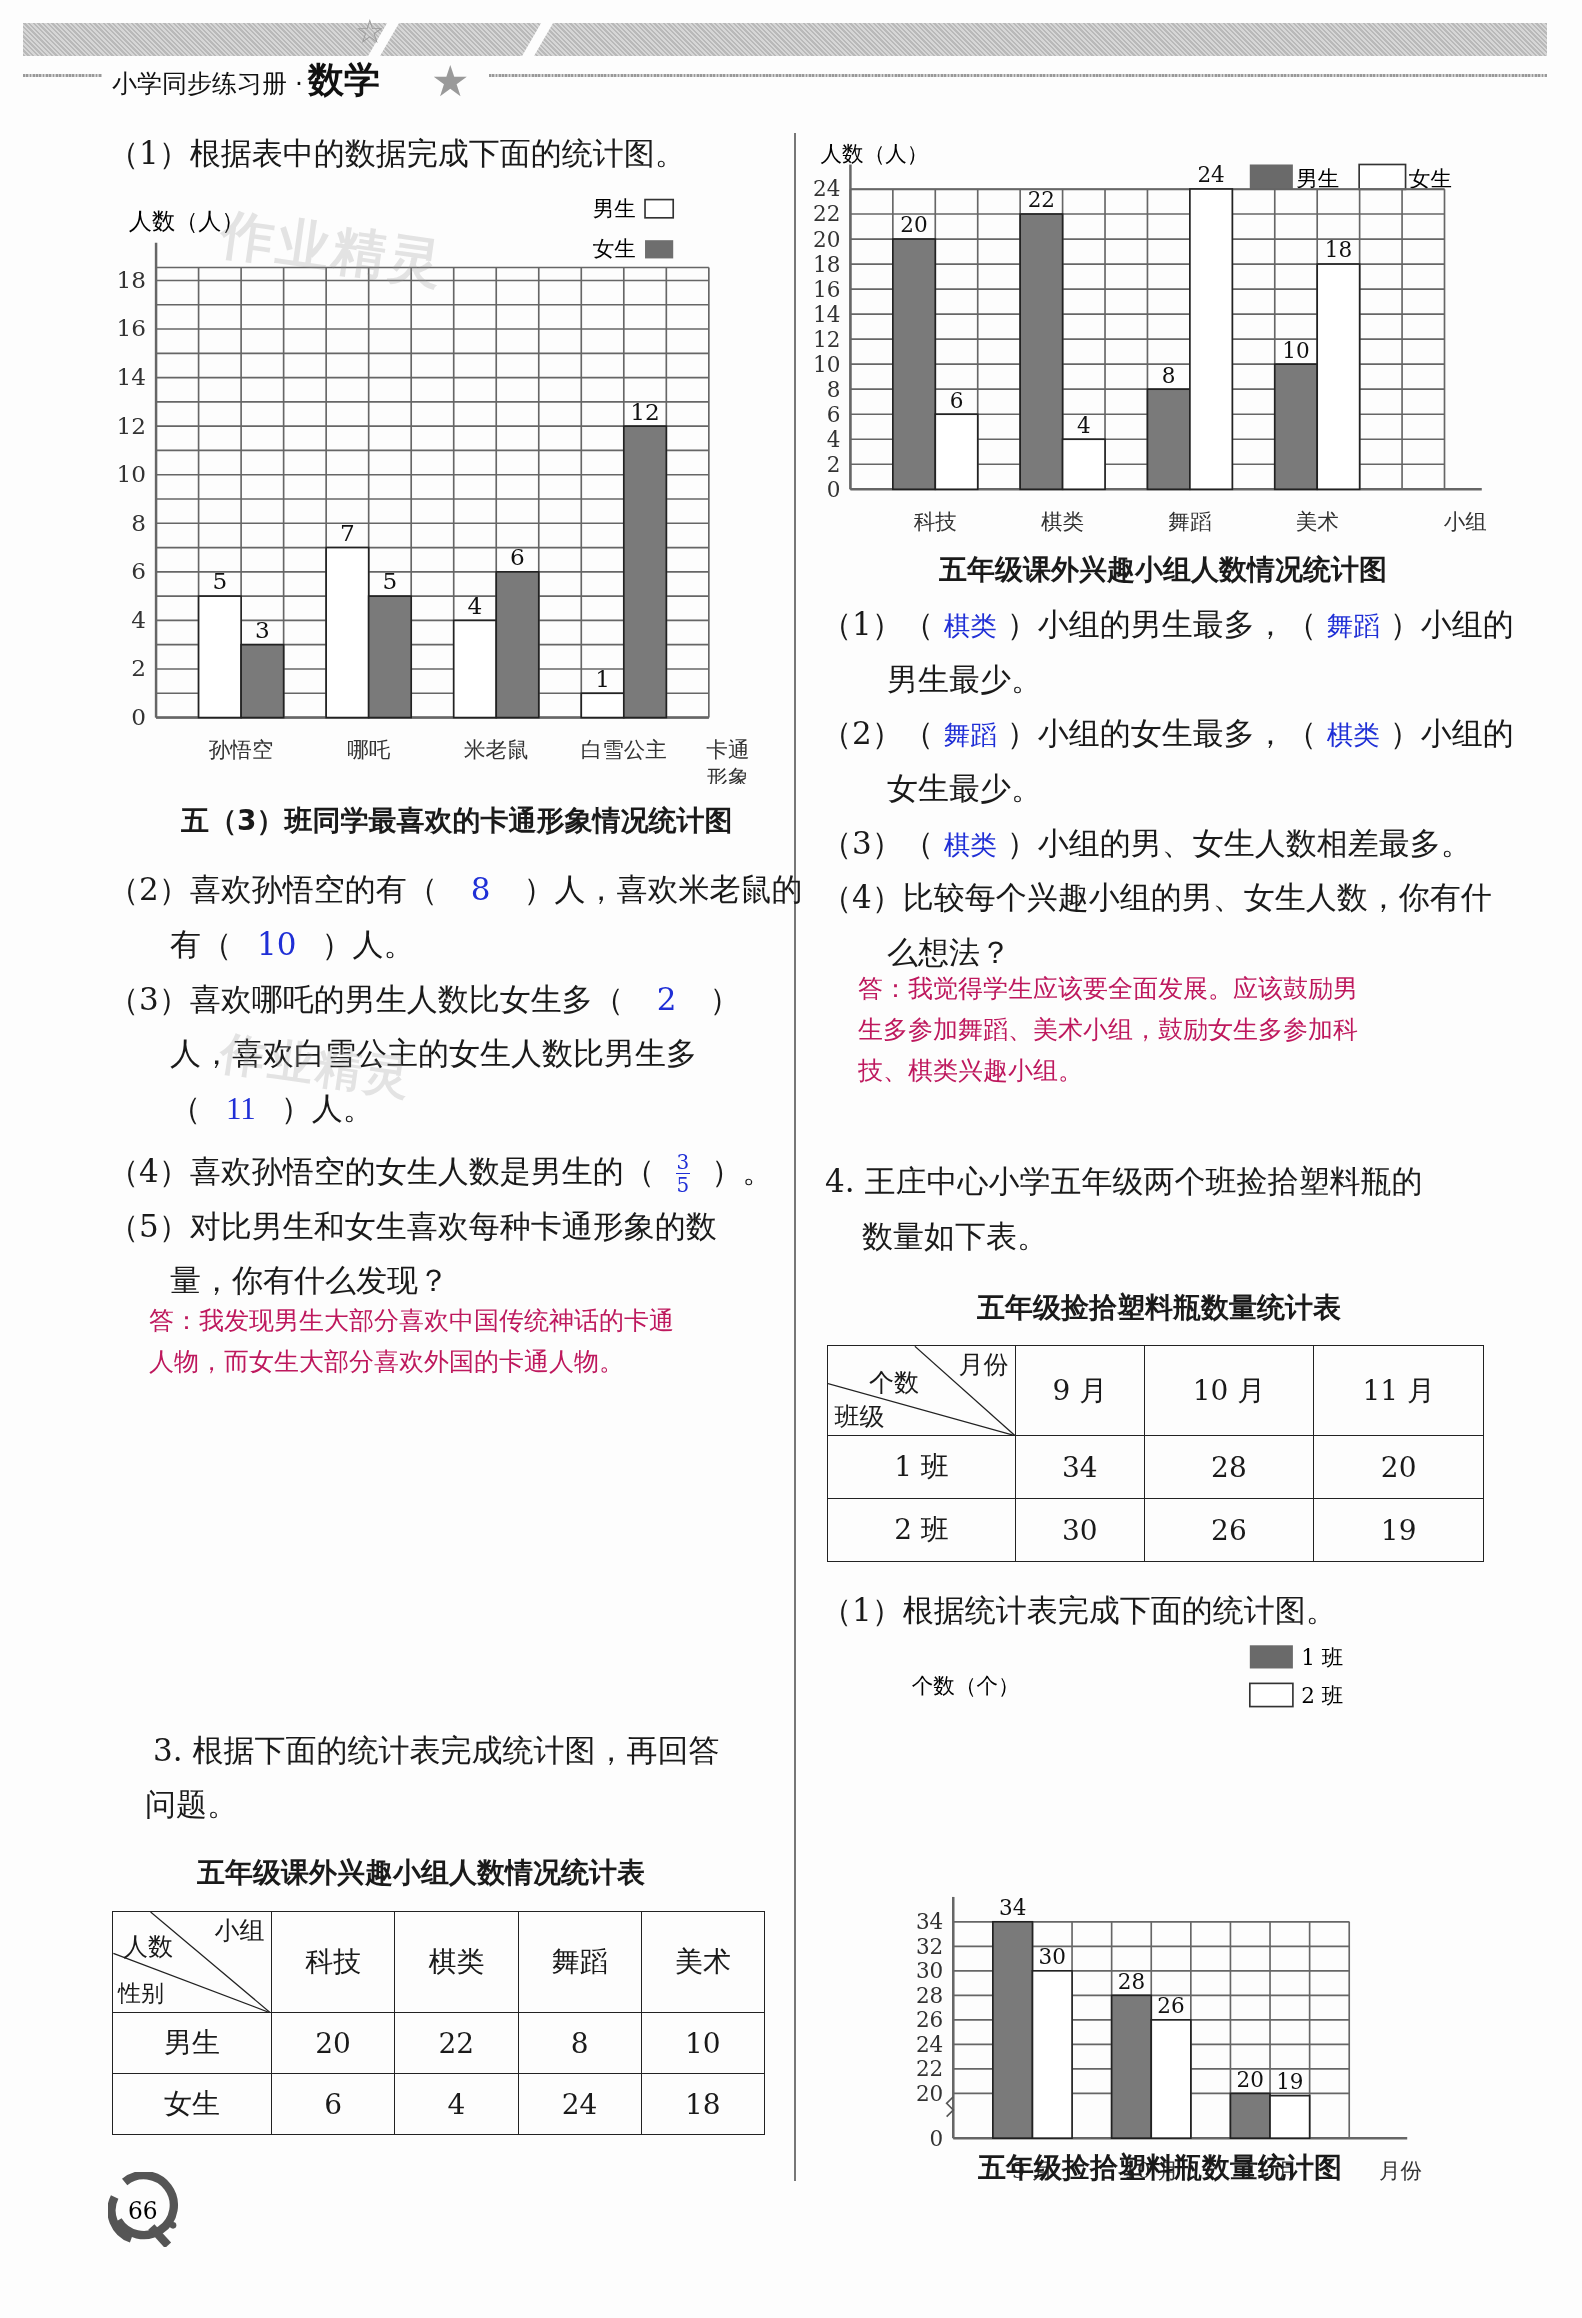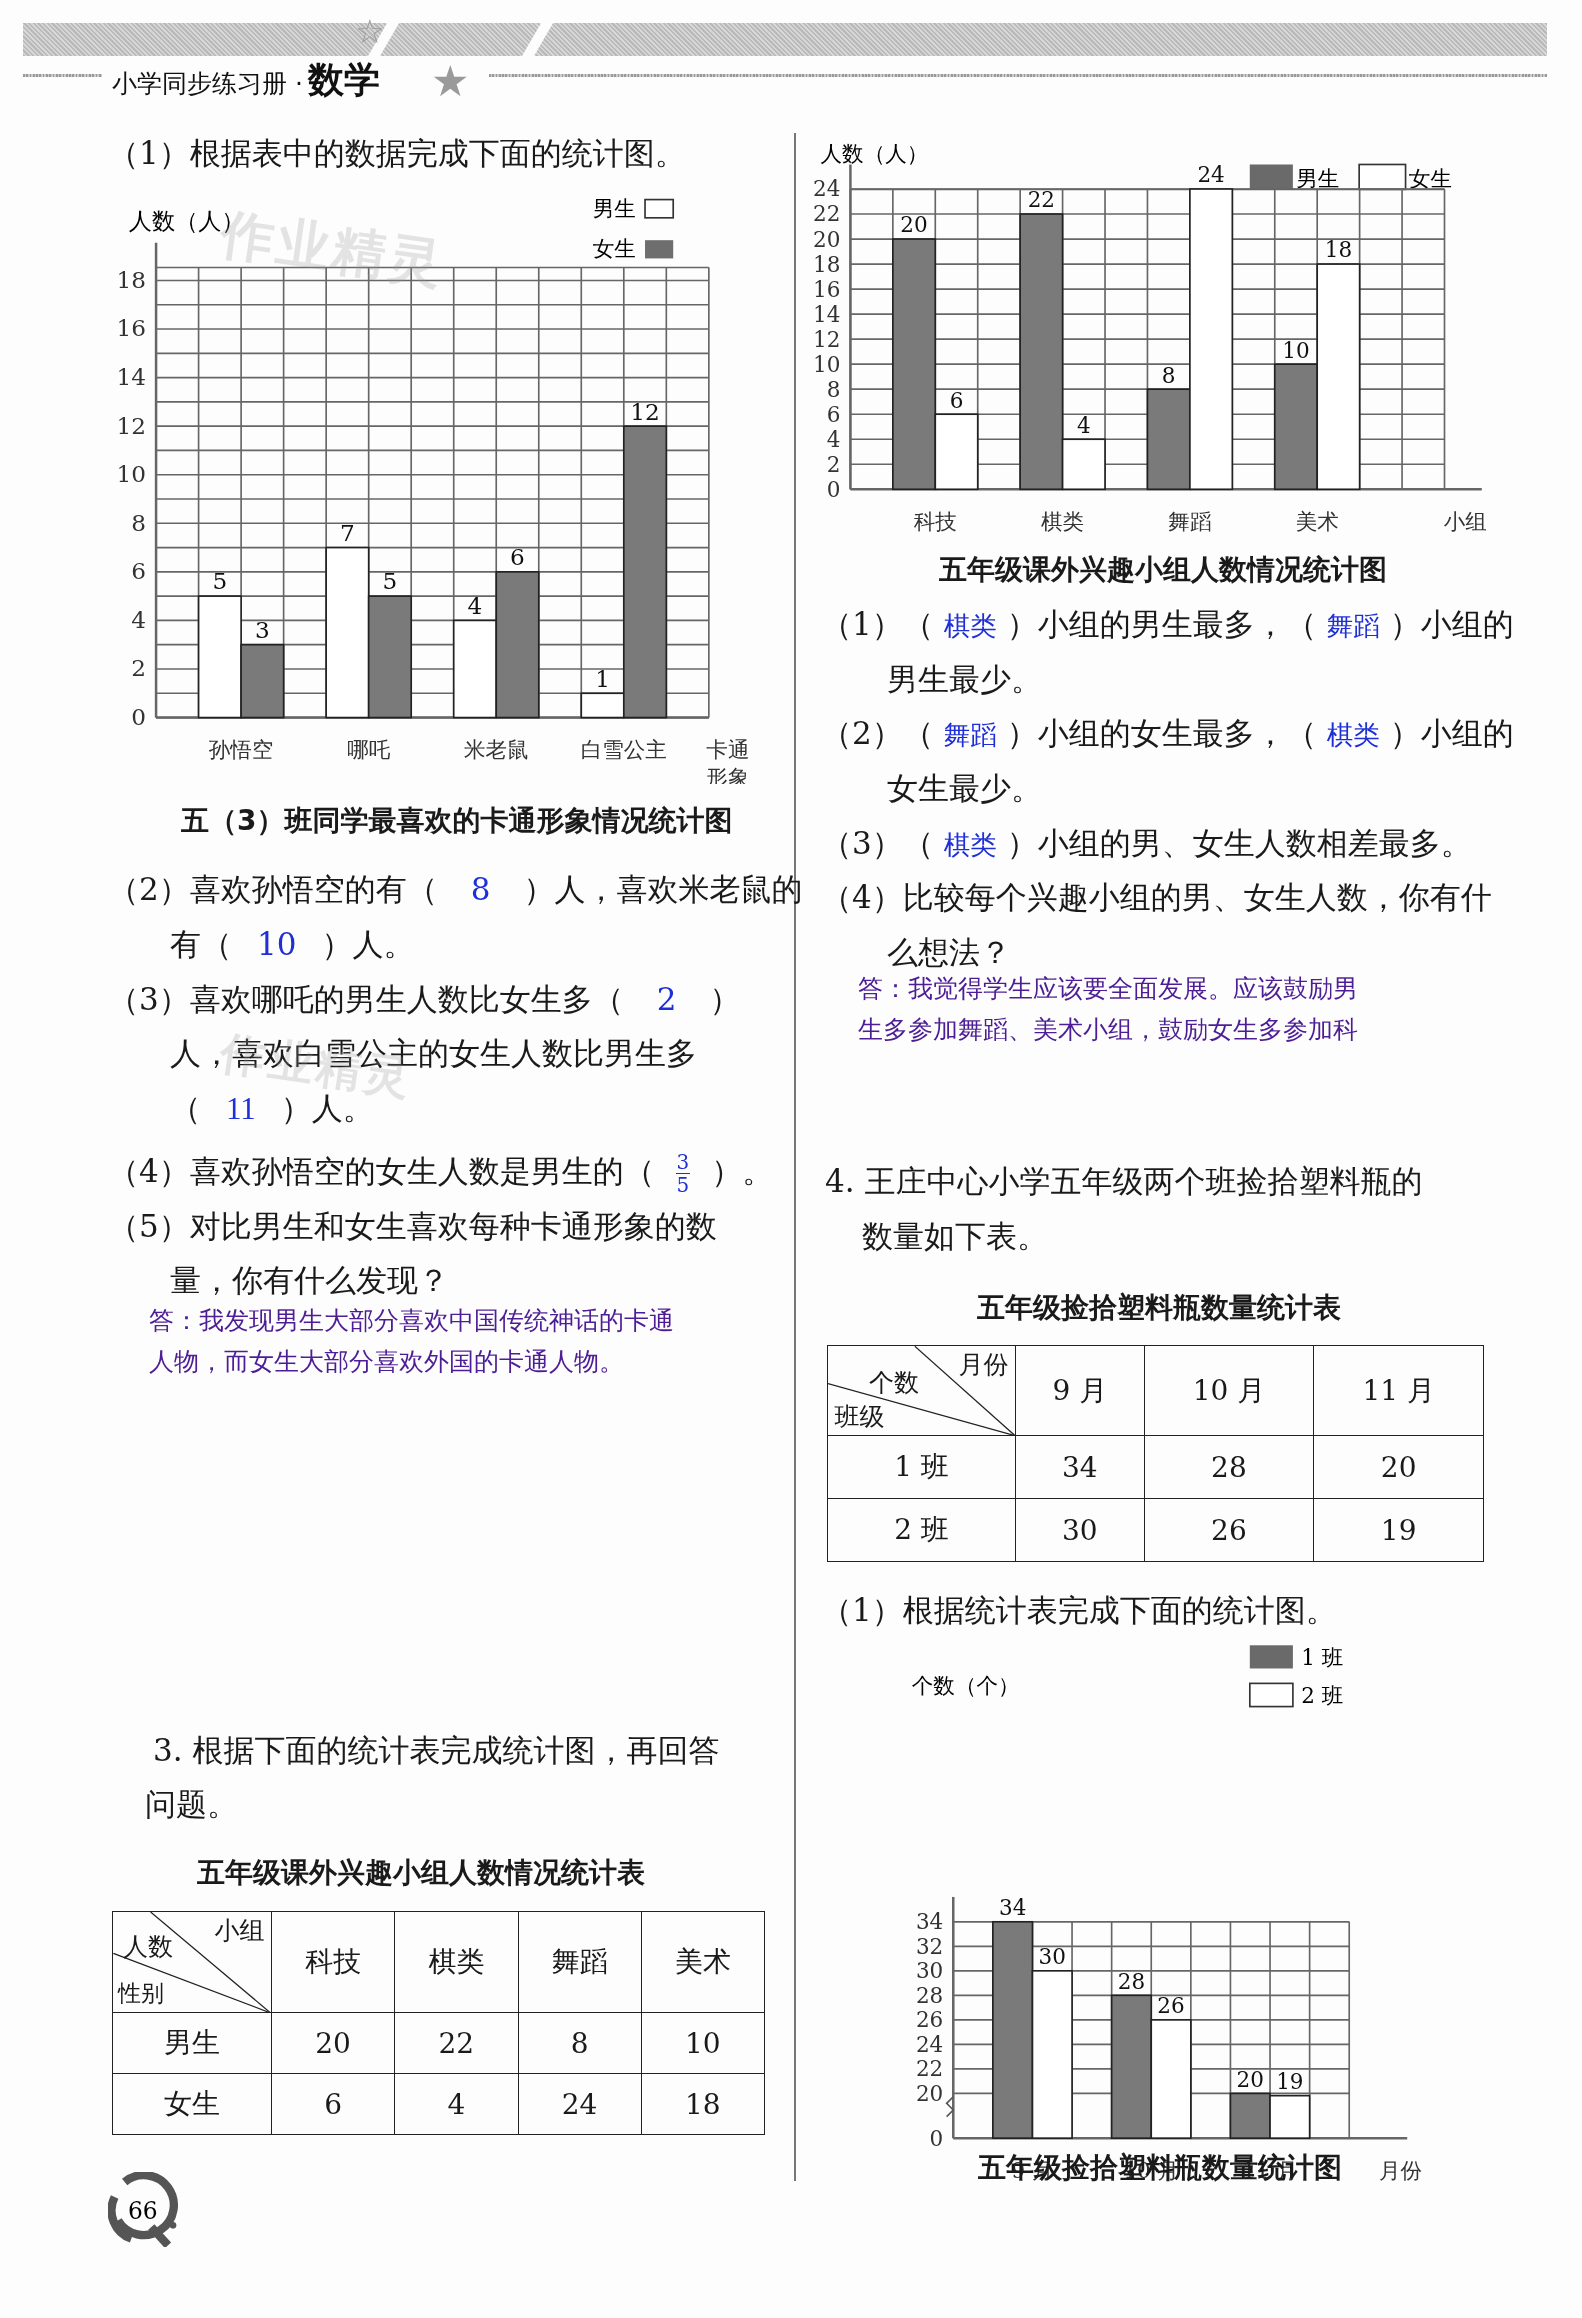--- a/index.html
+++ b/index.html
@@ -9,21 +9,21 @@
   .band{left:23px;top:23px;width:1524px;height:33px;
         background:repeating-linear-gradient(45deg,#b9b9b9 0 1.7px,#d6d6d6 1.7px 3.3px);}
   .band-cut{left:531px;top:23px;width:11.6px;height:35px;background:#fdfdfd;transform:skewX(-30deg);}
   .hdr-line{top:74px;height:3.3px;background:repeating-linear-gradient(90deg,#999 0 1.7px,#ccc 1.7px 3.3px);}
   .hdr-title{left:112px;top:56px;font-family:"DejaVu Sans","Liberation Sans",sans-serif;font-size:25px;color:#111;white-space:nowrap;}
   .hdr-title b{font-size:36px;font-weight:900;margin-left:5px;}
   .star{font-size:43px;color:#9a9a9a;font-family:"DejaVu Sans",sans-serif;}
   .divider{left:794px;top:133px;width:1.7px;height:2048px;background:#777;}
   .q{font-size:31px;line-height:55px;white-space:nowrap;}
   .ans{color:#1f2fd6;}
-  .ansblock{color:#4c1d95;font-family:"DejaVu Sans","Liberation Sans",sans-serif;font-size:25px;line-height:41px;}
+  .ansblock{color:#be185d;font-family:"DejaVu Sans","Liberation Sans",sans-serif;font-size:25px;line-height:41px;}
   .caption{font-family:"DejaVu Sans","Liberation Sans",sans-serif;font-weight:bold;font-size:28px;white-space:nowrap;}
   .frac{display:inline-block;vertical-align:middle;text-align:center;font-size:20px;line-height:18px;color:#1f2fd6;margin:0 21.6px;}
   .frac span{display:block;}
   .frac .bar{border-top:1.7px solid #1f2fd6;width:13.3px;margin:1.7px auto;}
   table.st{border-collapse:collapse;position:absolute;font-size:28px;}
   table.st td{border:1.7px solid #222;text-align:center;padding:0;}
   svg text{font-family:"DejaVu Serif","Liberation Serif",serif;}
   .wm{font-family:"DejaVu Sans",sans-serif;font-size:53px;color:rgba(150,150,150,0.25);transform:rotate(8deg);font-weight:bold;letter-spacing:3.3px;}
   .pgnum{left:108px;top:2172px;width:75px;height:75px;}
 </style>
@@ -283,20 +283,21 @@
 </div>
 <div class="abs q" style="left:887px;top:761px;">女生最少。</div>
 <div class="abs q" style="left:821px;top:816px;">
   <span>（3）（</span><span class="ans" style="font-family:'DejaVu Sans',sans-serif;font-size:26.5px;margin:0 10px;">棋类</span><span>）小组的男、女生人数相差最多。</span>
 </div>
 <div class="abs q" style="left:821px;top:870px;">（4）比较每个兴趣小组的男、女生人数，你有什</div>
 <div class="abs q" style="left:887px;top:925px;">么想法？</div>
 <div class="abs ansblock" style="left:858px;top:968px;">
   <div>答：我觉得学生应该要全面发展。应该鼓励男</div>
   <div>生多参加舞蹈、美术小组，鼓励女生多参加科</div>
+  <div>技、棋类兴趣小组。</div>
 </div>
 
 <div class="abs q" style="left:825px;top:1154px;">4. 王庄中心小学五年级两个班捡拾塑料瓶的</div>
 <div class="abs q" style="left:862px;top:1209px;">数量如下表。</div>
 <div class="abs caption" style="left:977px;top:1289px;">五年级捡拾塑料瓶数量统计表</div>
 
 <table class="st" style="left:827px;top:1345px;width:657px;">
   <tbody>
       <tr style="height:90px;">
     <td style="width:187px;position:relative;">

